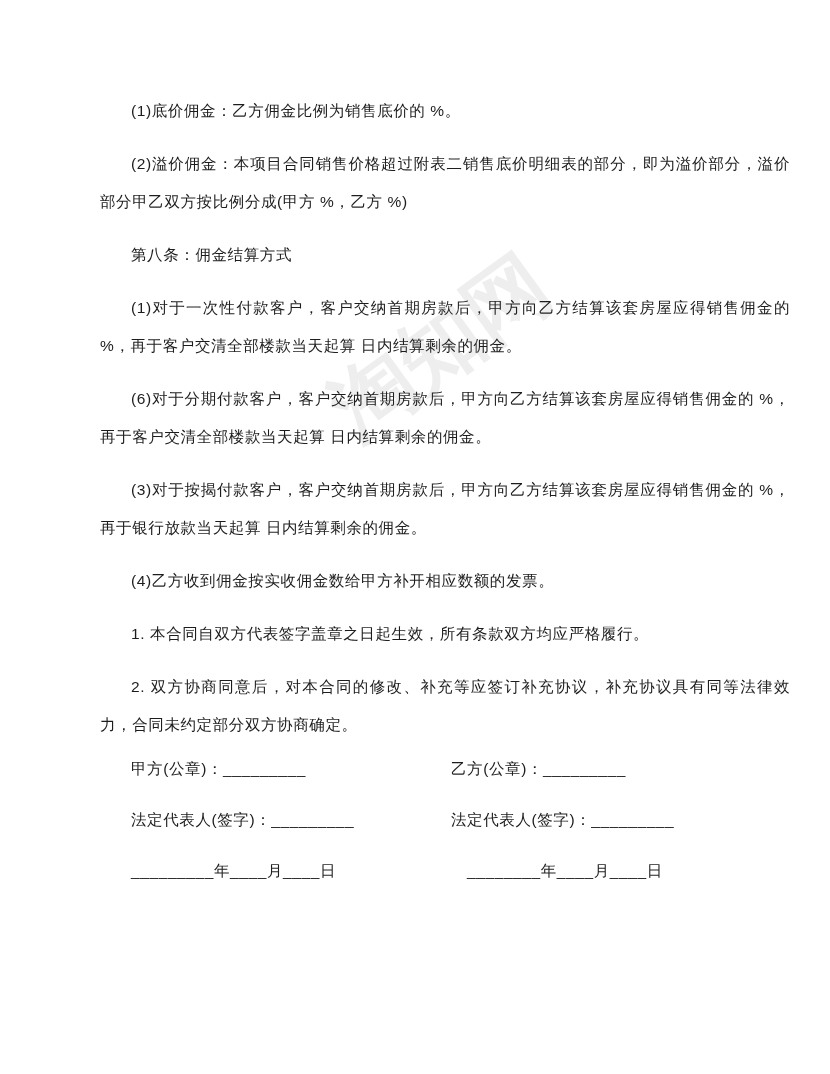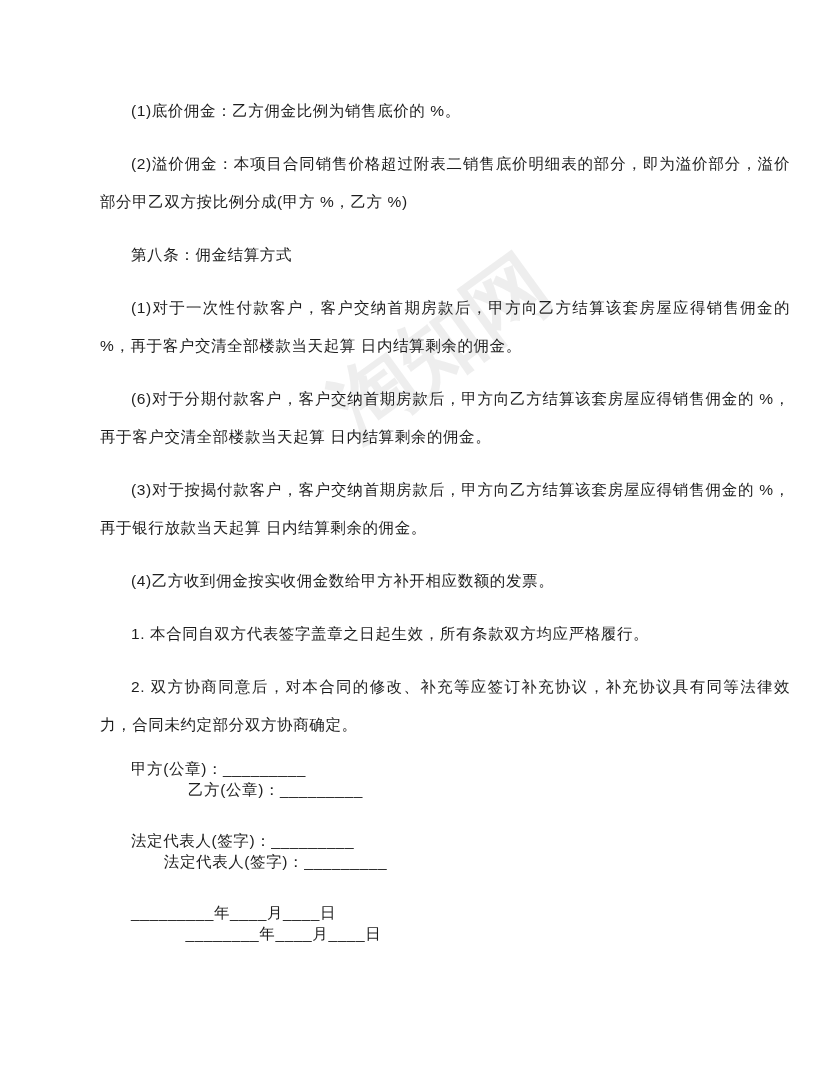--- a/index.html
+++ b/index.html
@@ -26,30 +26,28 @@
     margin-bottom: 15px;
     font-weight: 500;
   }
   .sig-block { margin-top: 10px; }
   .sig-row {
     display: flex;
     font-size: 15.5px;
     letter-spacing: 0.6px;
     margin-bottom: 30px;
     font-weight: 500;
-    flex-direction: column;
   }
   .sig-cell-left {
     width: 50%;
     padding-left: 2em;
   }
   .sig-cell-right {
     width: 50%;
     padding-left: 6px;
-    text-align: center;
   }
   .sig-row.date-row .sig-cell-right { padding-left: 22px; }
   .watermark {
     position: absolute;
     z-index: 0;
     left: 280px;
     top: 300px;
     width: 320px;
     transform: rotate(-36deg);
     font-size: 82px;

